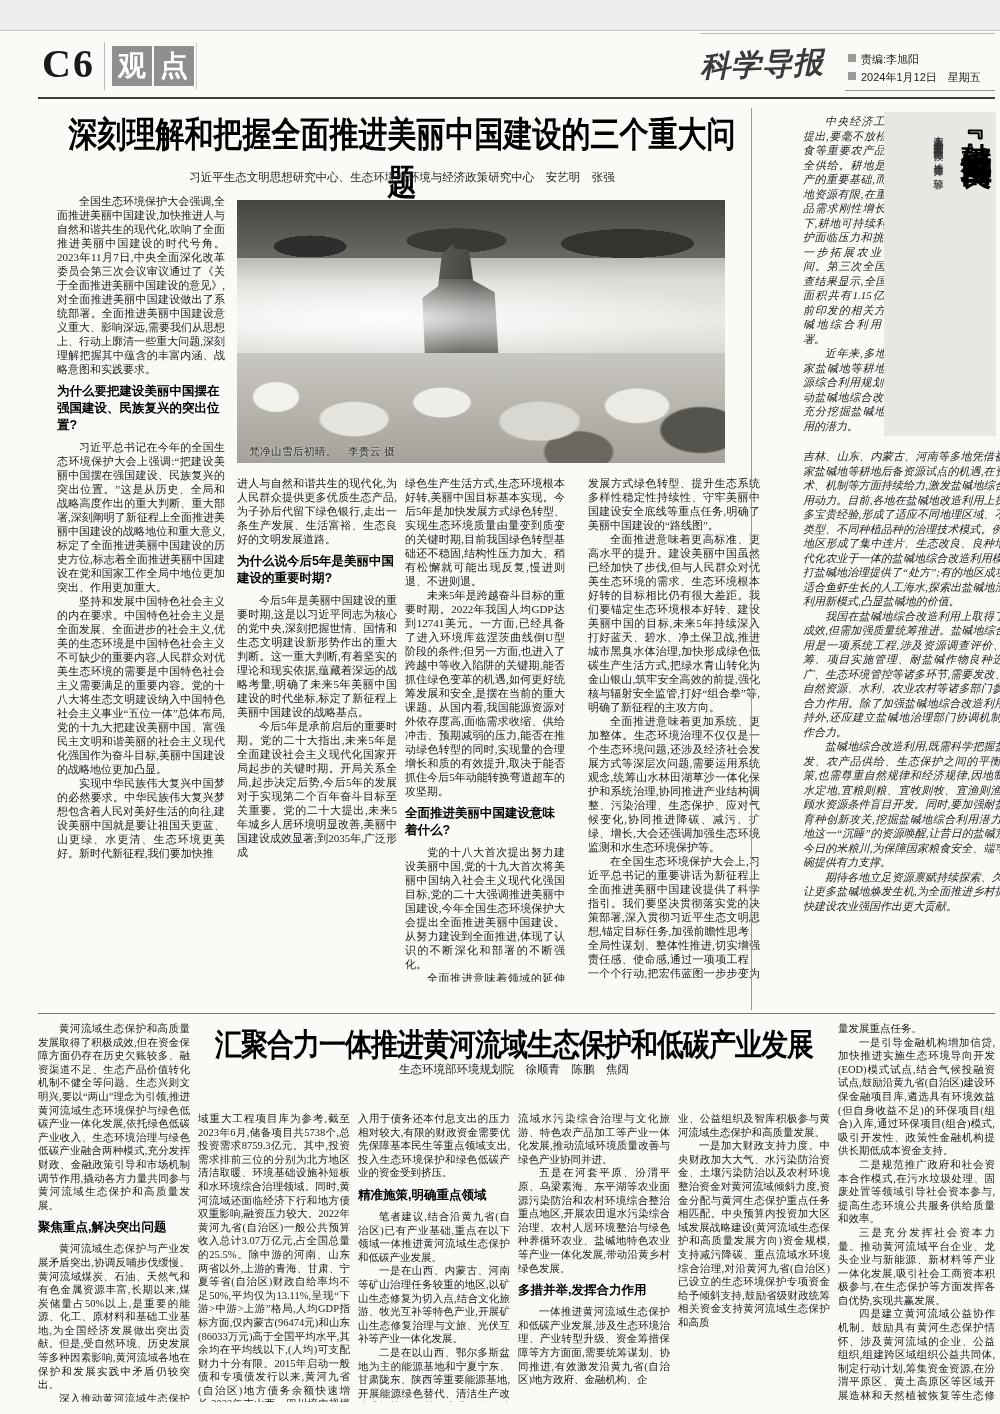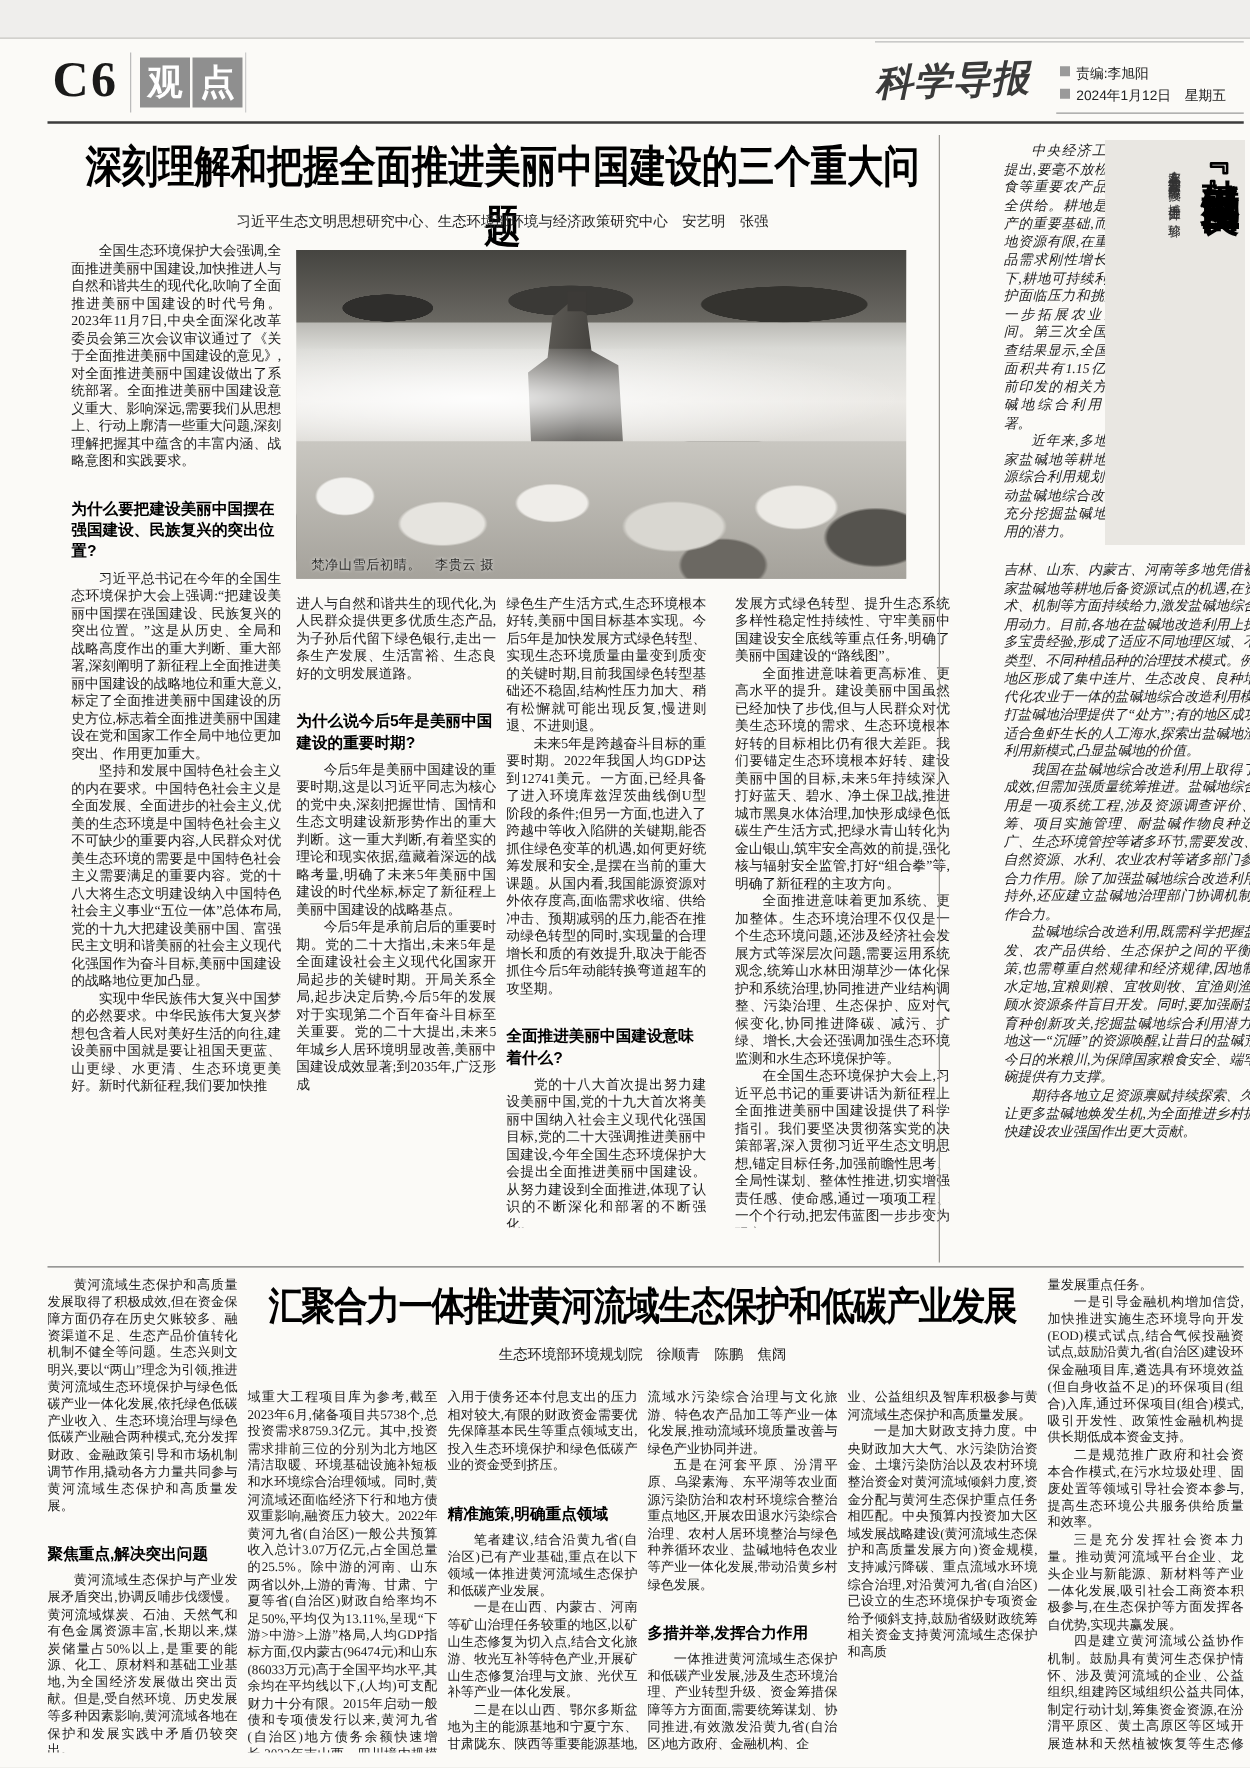--- a/index.html
+++ b/index.html
@@ -22,21 +22,21 @@
   .hdr-top-rule{position:absolute;left:700px;top:33px;width:295px;height:1px;background:#bbb;}
   .hdr-bottom{position:absolute;left:38px;top:97px;width:957px;height:2px;background:#3c3c3c;}
 
   
   .headline{position:absolute;left:57px;top:110px;width:690px;text-align:center;font-size:29px;line-height:40px;
             font-weight:bold;font-family:"Liberation Sans","DejaVu Sans",sans-serif;color:#000;transform:scaleY(1.2);transform-origin:top;}
   .main-byline{position:absolute;left:57px;top:170px;width:690px;text-align:center;font-size:11.5px;color:#222;}
   .col{position:absolute;overflow:hidden;text-align:justify;}
   .col p.para{margin:0;text-indent:2em;font-size:11px;line-height:14px;}
   .col p.cont{margin:0;text-indent:0;font-size:11px;line-height:14px;}
-  .col h4.sub{margin:23px 0 6px 0;font-size:12.5px;line-height:17px;font-weight:bold;
+  .col h4.sub{margin:7px 0 6px 0;font-size:12.5px;line-height:17px;font-weight:bold;
               font-family:"Liberation Sans","DejaVu Sans",sans-serif;color:#000;text-align:left;}
   #m-col1{left:57px;top:194px;width:168px;height:788px;}
   #m-col2{left:237px;top:476px;width:160px;height:506px;}
   #m-col3{left:405px;top:476px;width:160px;height:506px;}
   #m-col4{left:573px;top:476px;width:172px;height:506px;margin-left:15px;}
 
   
   .photo{position:absolute;left:237px;top:200px;width:488px;height:263px;overflow:hidden;
          background:linear-gradient(180deg,#55534f 0%,#9a9892 14%,#dadad6 30%,#eceae6 46%,#d6d4cf 62%,#b3b1ab 80%,#97948e 100%);}
   .ph-sky{position:absolute;left:0;top:0;width:100%;height:22%;
@@ -72,21 +72,21 @@
                    display:flex;flex-direction:row-reverse;justify-content:flex-start;padding:6px 4px;box-sizing:border-box;}
   .side-title{writing-mode:vertical-rl;font-size:31px;font-weight:bold;font-family:"Liberation Serif",serif;
               color:#000;letter-spacing:2px;line-height:1;margin-left:6px;font-style:normal;}
   .side-author{writing-mode:vertical-rl;font-size:10px;color:#333;letter-spacing:1px;margin-right:10px;margin-top:10px;font-style:normal;line-height:1.3;}
 
   
   .bot-rule{position:absolute;left:38px;top:1013px;width:957px;height:1px;background:#777;}
   .bot-headline-wrap{position:absolute;left:198px;top:1020px;width:632px;height:88px;text-align:center;}
   .bot-headline{font-size:27px;font-weight:bold;font-family:"Liberation Sans","DejaVu Sans",sans-serif;
                 color:#000;line-height:40px;margin:2px 0 0 0;transform:scaleY(1.15);transform-origin:top;letter-spacing:-1px;}
-  .bot-byline{font-size:11.5px;color:#222;margin-top:14px;}
+  .bot-byline{font-size:11.5px;color:#222;}
   #b-col1{left:38px;top:1022px;width:152px;height:380px;}
   #b-col2{left:198px;top:1112px;width:152px;height:290px;}
   #b-col3{left:358px;top:1112px;width:152px;height:290px;}
   #b-col4{left:518px;top:1112px;width:152px;height:290px;}
   #b-col5{left:678px;top:1112px;width:152px;height:290px;}
   #b-col6{left:838px;top:1022px;width:157px;height:380px;}
   .col p{font-size:10.5px;}
   .bottom .col p.para,.bottom .col p.cont{font-size:10.5px;line-height:13.6px;}
 </style>
 </head>

